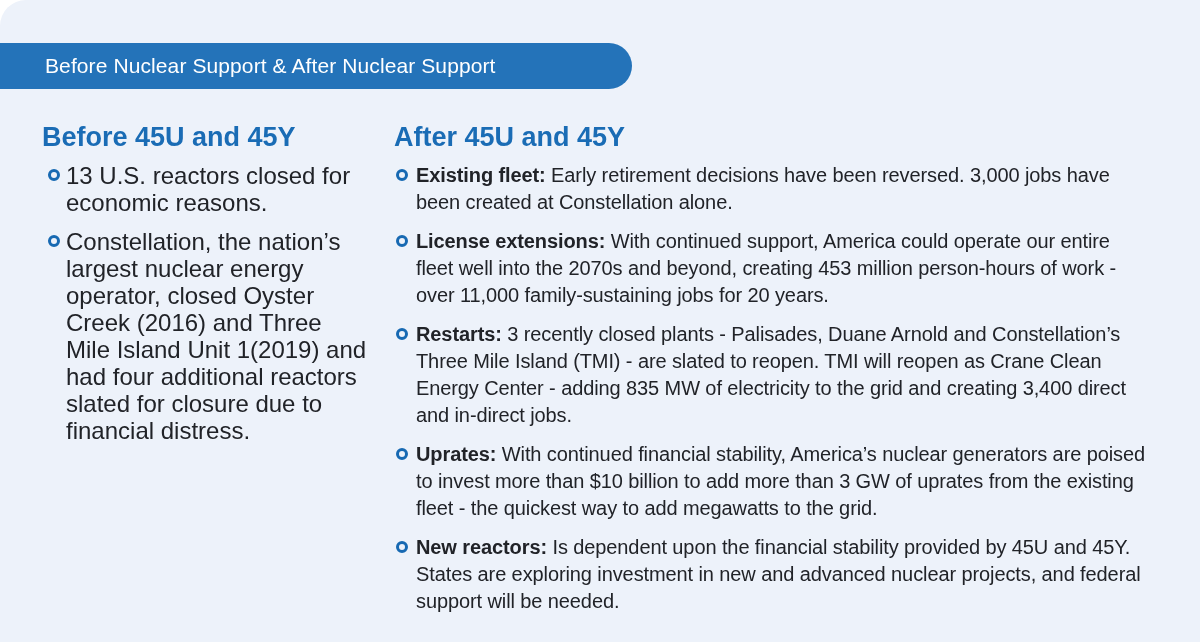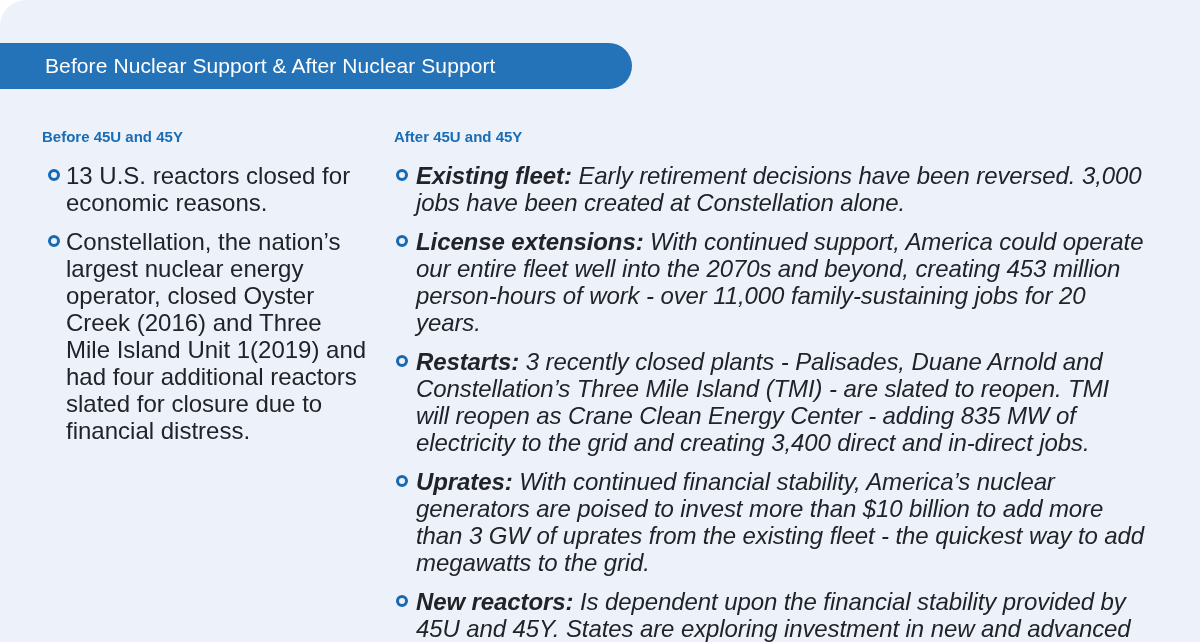--- a/index.html
+++ b/index.html
@@ -47,42 +47,41 @@
     width: 330px;
     flex: 0 0 auto;
   }
   .col-after {
     margin-left: 22px;
     width: 752px;
     flex: 0 0 auto;
   }
   .col-heading {
     margin: 0 0 13px 0;
-    font-size: 15px;
+    font-size: 27px;
     font-weight: bold;
     color: var(--heading-blue, #1a6cb5);
     line-height: 24px;
   }
   ul.bullet-list {
     list-style: none;
     margin: 0;
     padding: 0;
   }
   ul.bullet-list li {
     display: flex;
     align-items: flex-start;
     margin-bottom: 12px;
     color: var(--body-text, #212328);
     font-size: 24px;
     line-height: 27px;
   }
   .col-after ul.bullet-list li {
-    font-size: 24px;
+    font-size: 20px;
     letter-spacing: -0.1px;
-    font-style: italic;
   }
   .bullet {
     flex: 0 0 auto;
     width: 6px;
     height: 6px;
     border: 3px solid var(--bullet-blue, #1769b2);
     border-radius: 50%;
     margin-top: 7px;
     background: transparent;
   }

